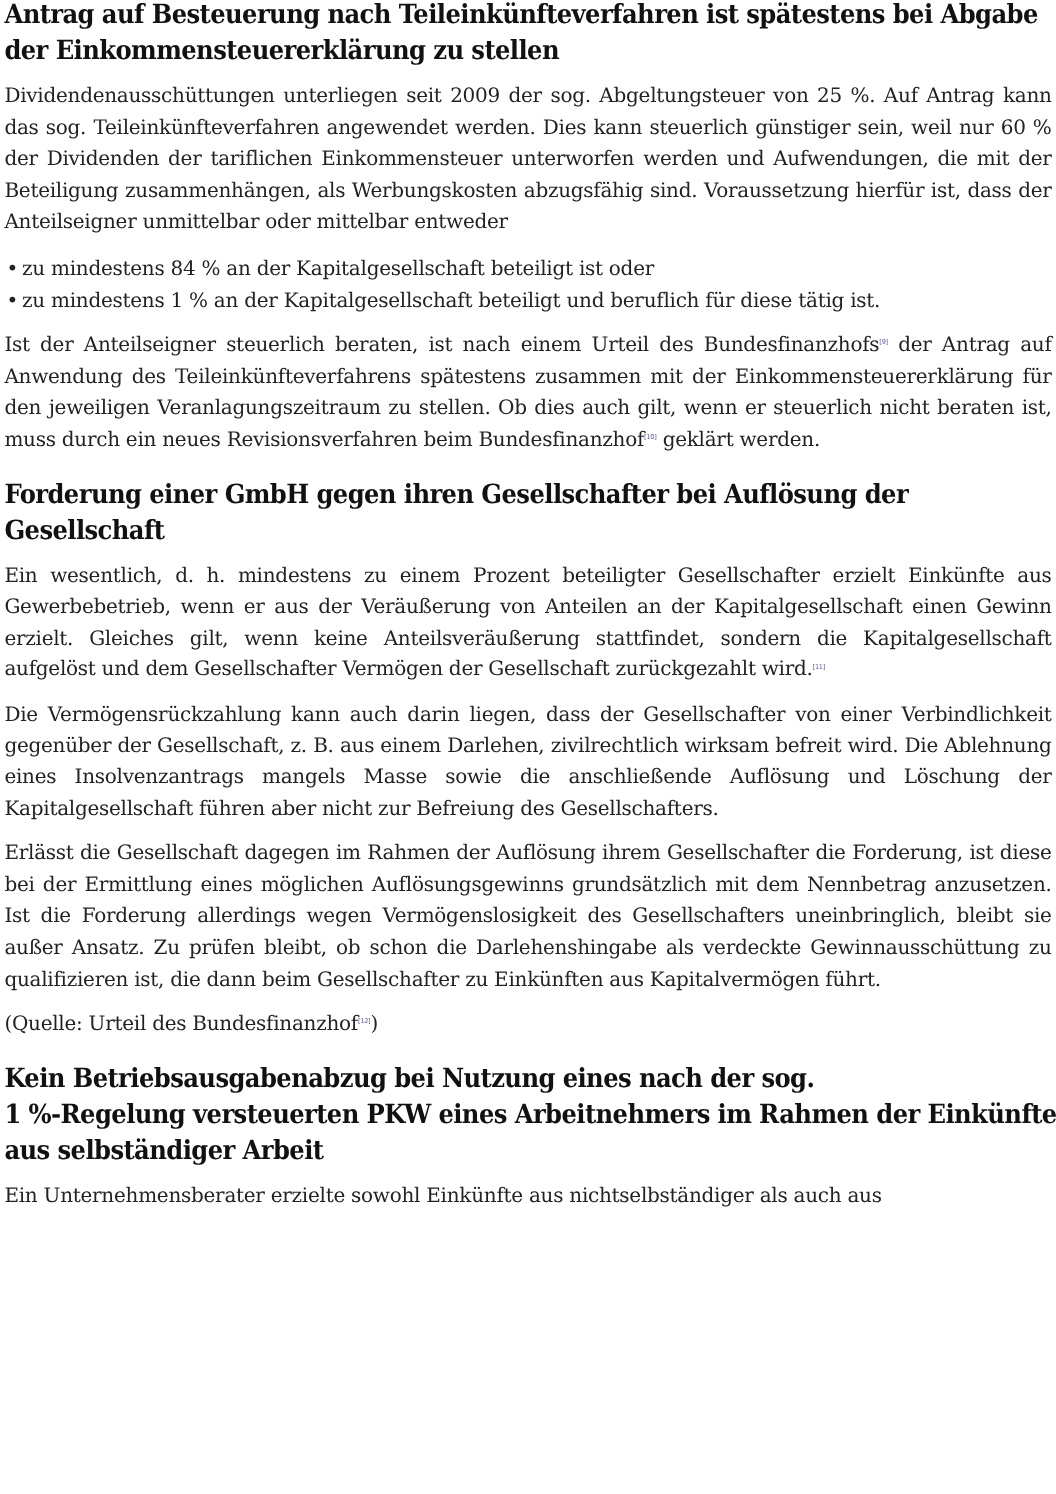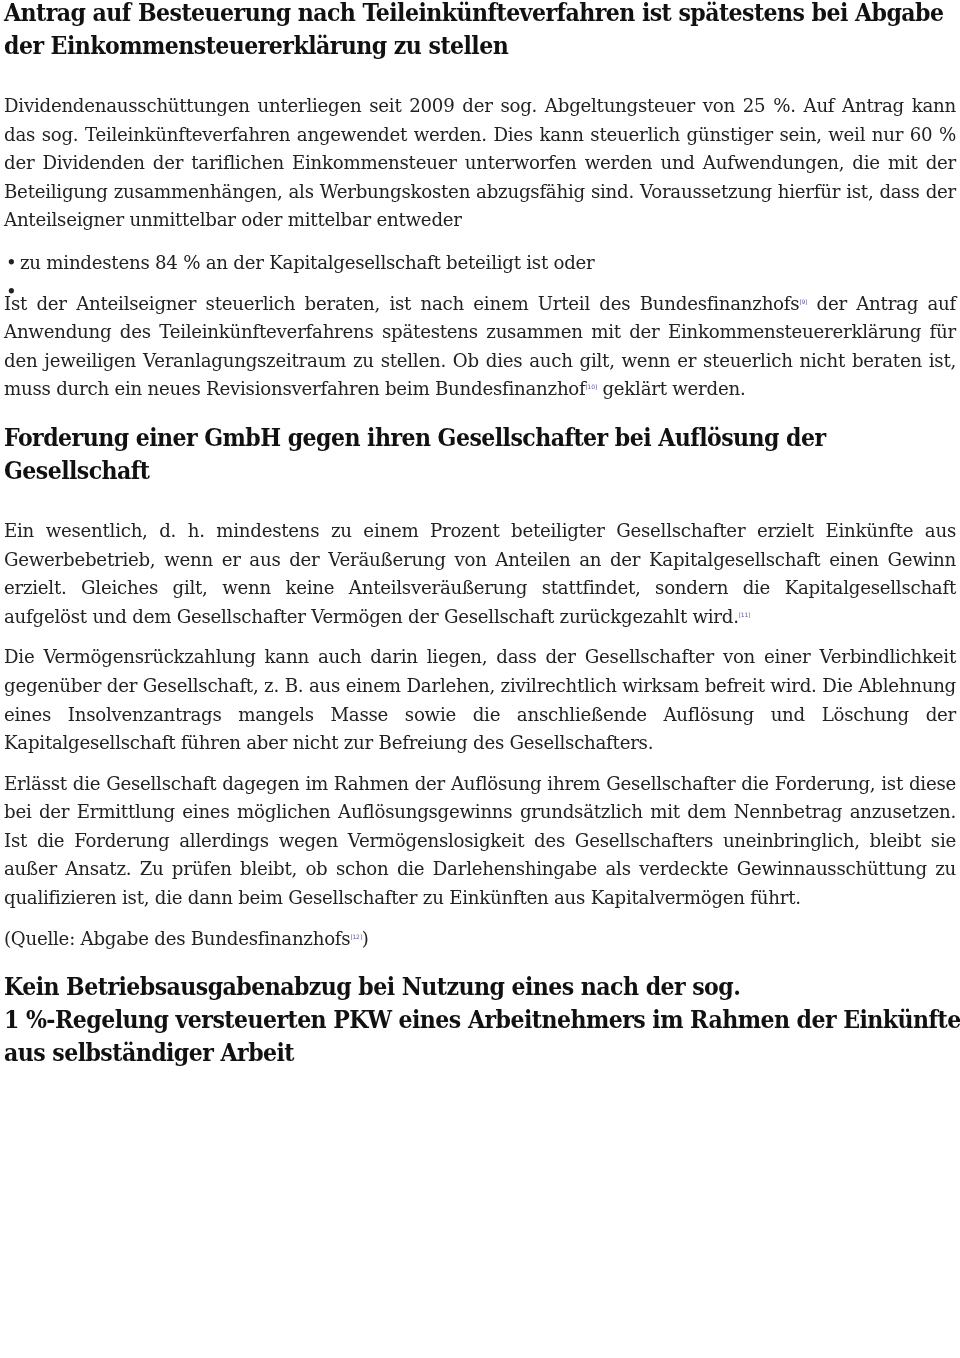--- a/index.html
+++ b/index.html
@@ -26,21 +26,21 @@
   h2.first { padding-top: 0; margin-top: -4px; }
   p {
     font-size: 18.2px;
     line-height: 28.6px;
     margin: 0;
     text-align: justify;
     letter-spacing: -0.25px;
   }
   .p-gap { margin-top: 12px; }
   .h-gap { margin-top: 17px; }
-  .h-after { margin-top: 30px; }
+  .h-after { margin-top: 12px; }
   ul {
     margin: 14px 0 0 0;
     padding: 0 0 0 16px;
     list-style: none;
   }
   ul li {
     position: relative;
     font-size: 18.2px;
     line-height: 28.6px;
     letter-spacing: -0.25px;
@@ -61,30 +61,31 @@
 </head>
 <body>
 
 <div class="page">
 
   <section>
     <h2 class="first">Antrag auf Besteuerung nach Teileinkünfteverfahren ist spätestens bei Abgabe der Einkommensteuererklärung zu stellen</h2>
     <p class="h-after">Dividendenausschüttungen unterliegen seit 2009 der sog. Abgeltungsteuer von 25 %. Auf Antrag kann das sog. Teileinkünfteverfahren angewendet werden. Dies kann steuerlich günstiger sein, weil nur 60 % der Dividenden der tariflichen Einkommensteuer unterworfen werden und Aufwendungen, die mit der Beteiligung zusammenhängen, als Werbungskosten abzugsfähig sind. Voraussetzung hierfür ist, dass der Anteilseigner unmittelbar oder mittelbar entweder</p>
     <ul>
       <li><span class="bullet">•</span><span>zu mindestens 84 % an der Kapitalgesellschaft beteiligt ist oder</span></li>
-      <li><span class="bullet">•</span></li>
+      <li><span class="bullet">•</span><span>zu mindestens 1 % an der Kapitalgesellschaft beteiligt und beruflich für diese tätig ist.</span></li>
     </ul>
     <p class="p-gap"><span>Ist der Anteilseigner steuerlich beraten, ist nach einem Urteil des Bundesfinanzhofs</span><sup class="fn">[9]</sup><span> der Antrag auf Anwendung des Teileinkünfteverfahrens spätestens zusammen mit der Einkommensteuererklärung für den jeweiligen Veranlagungszeitraum zu stellen. Ob dies auch gilt, wenn er steuerlich nicht beraten ist, muss durch ein neues Revisionsverfahren beim Bundesfinanzhof</span><sup class="fn">[10]</sup><span> geklärt werden.</span></p>
   </section>
 
   <section>
     <h2 class="h-gap">Forderung einer GmbH gegen ihren Gesellschafter bei Auflösung der Gesellschaft</h2>
     <p class="h-after"><span>Ein wesentlich, d. h. mindestens zu einem Prozent beteiligter Gesellschafter erzielt Einkünfte aus Gewerbebetrieb, wenn er aus der Veräußerung von Anteilen an der Kapitalgesellschaft einen Gewinn erzielt. Gleiches gilt, wenn keine Anteilsveräußerung stattfindet, sondern die Kapitalgesellschaft aufgelöst und dem Gesellschafter Vermögen der Gesellschaft zurückgezahlt wird.</span><sup class="fn">[11]</sup></p>
     <p class="p-gap">Die Vermögensrückzahlung kann auch darin liegen, dass der Gesellschafter von einer Verbindlichkeit gegenüber der Gesellschaft, z. B. aus einem Darlehen, zivilrechtlich wirksam befreit wird. Die Ablehnung eines Insolvenzantrags mangels Masse sowie die anschließende Auflösung und Löschung der Kapitalgesellschaft führen aber nicht zur Befreiung des Gesellschafters.</p>
     <p class="p-gap">Erlässt die Gesellschaft dagegen im Rahmen der Auflösung ihrem Gesellschafter die Forderung, ist diese bei der Ermittlung eines möglichen Auflösungsgewinns grundsätzlich mit dem Nennbetrag anzusetzen. Ist die Forderung allerdings wegen Vermögenslosigkeit des Gesellschafters uneinbringlich, bleibt sie außer Ansatz. Zu prüfen bleibt, ob schon die Darlehenshingabe als verdeckte Gewinnausschüttung zu qualifizieren ist, die dann beim Gesellschafter zu Einkünften aus Kapitalvermögen führt.</p>
-    <p class="p-gap"><span>(Quelle: Abgabe des Bundesfinanzhofs</span><sup class="fn">[12]</sup><span>)</span></p>
+    <p class="p-gap"><span>(Quelle: Urteil des Bundesfinanzhof</span><sup class="fn">[12]</sup><span>)</span></p>
   </section>
 
   <section>
     <h2 class="h-gap"><span>Kein Betriebsausgabenabzug bei Nutzung eines nach der sog.</span><br><span>1 %-Regelung versteuerten PKW eines Arbeitnehmers im Rahmen der Einkünfte aus selbständiger Arbeit</span></h2>
+    <p class="h-after">Ein Unternehmensberater erzielte sowohl Einkünfte aus nichtselbständiger als auch aus</p>
   </section>
 
 </div>
 
 </body></html>

